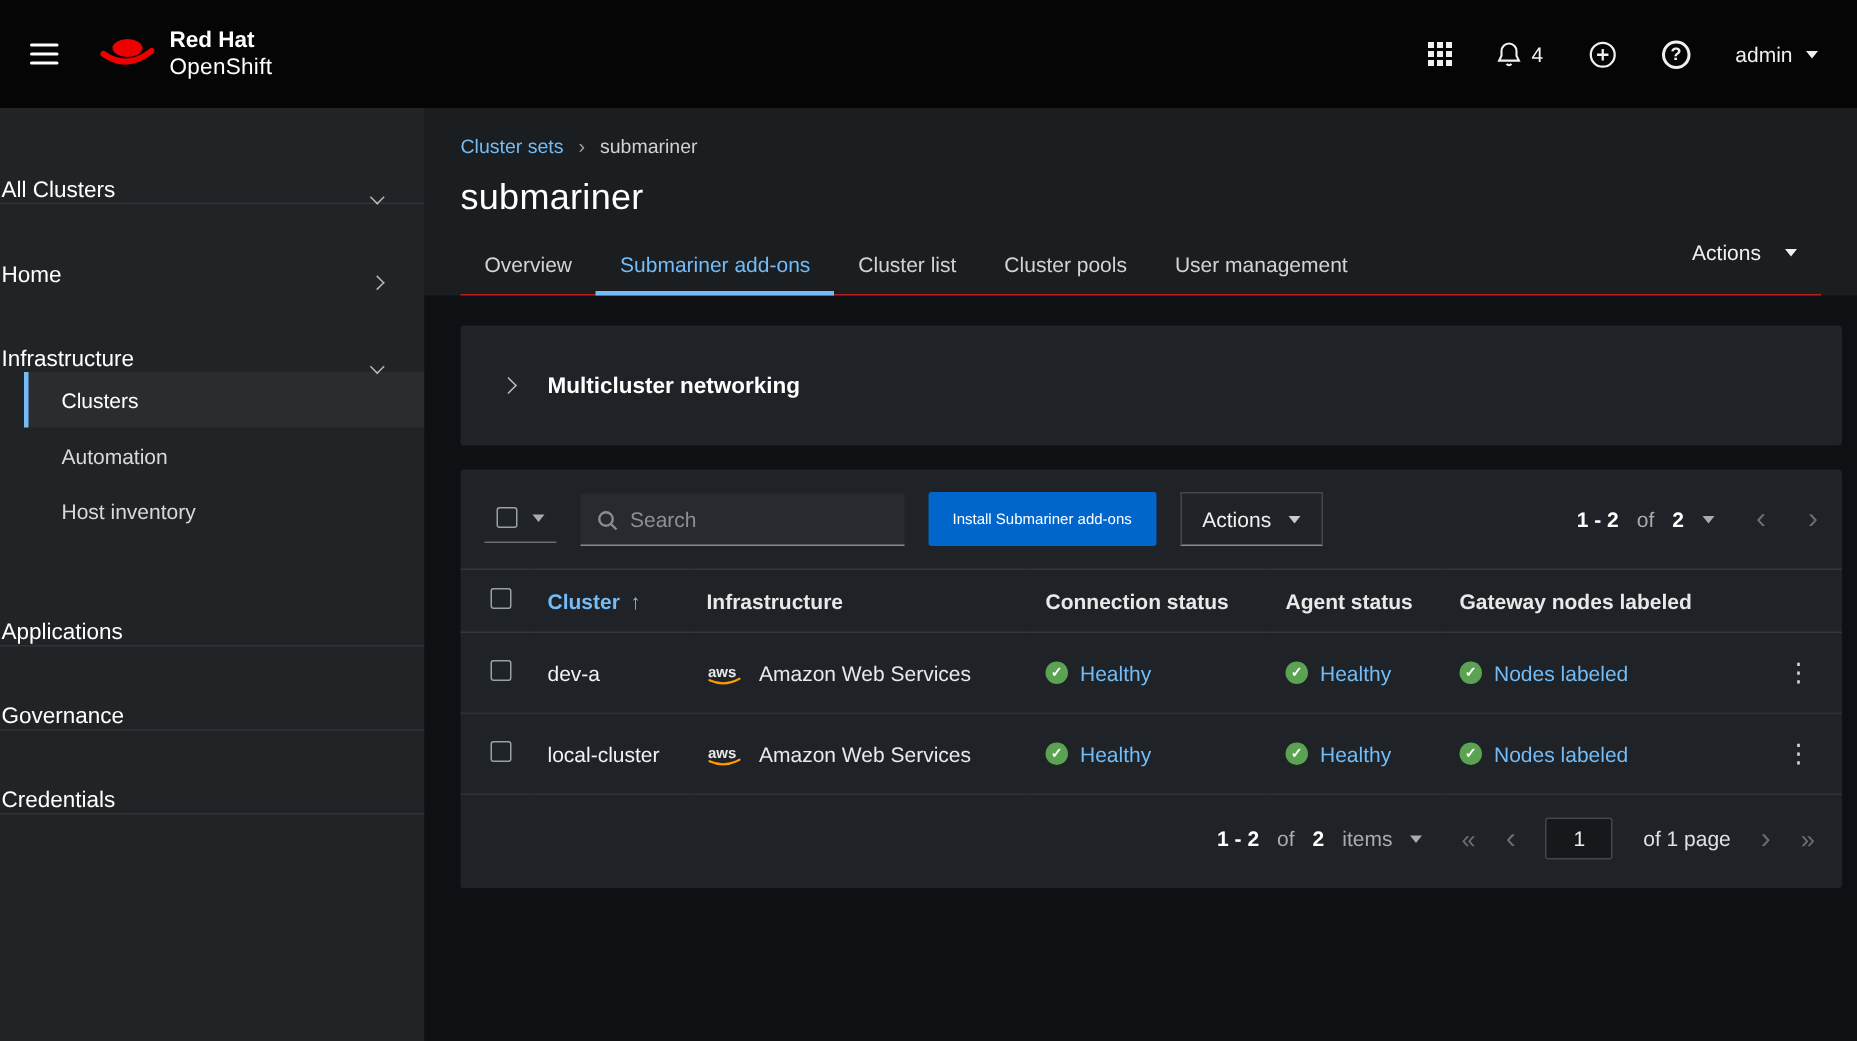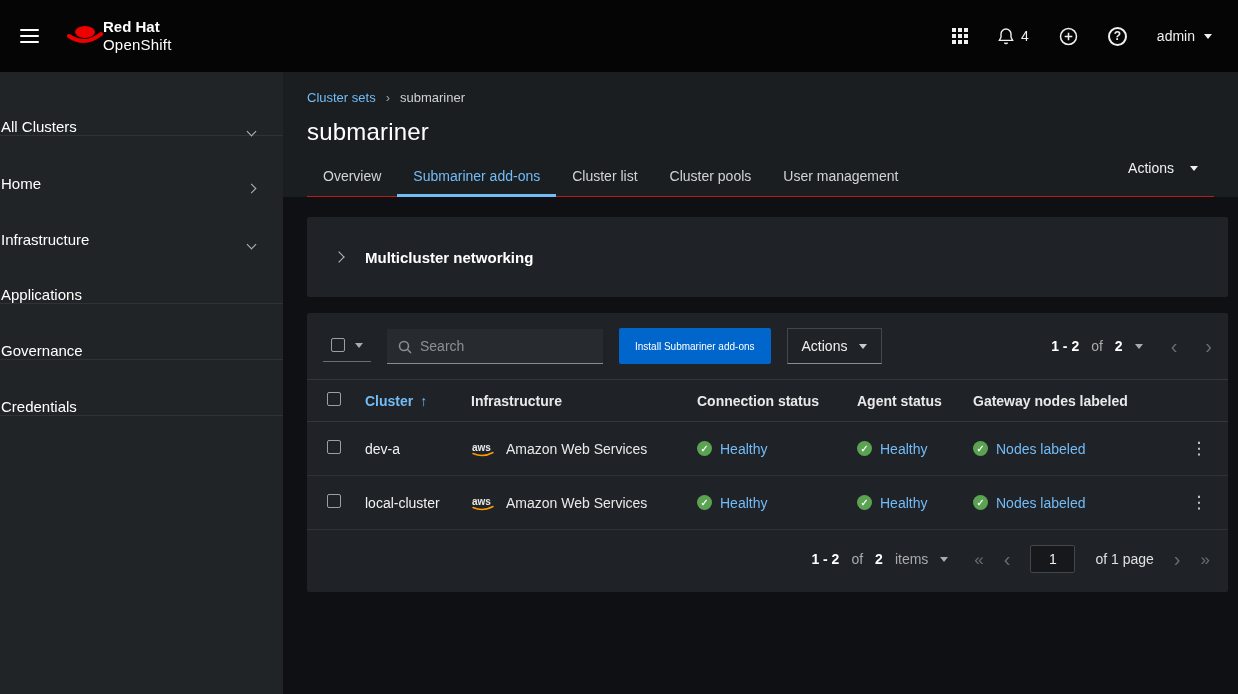--- a/index.html
+++ b/index.html
@@ -11,21 +11,21 @@
   body{
     width:1238px;height:694px;overflow:hidden;
     font-family:"Liberation Sans",sans-serif;font-size:14px;
     background:#0e1013;color:#e8e9e9;
   }
   
   .masthead{height:72px;background:#050505;display:flex;align-items:center;padding:0 26px 0 20px;}
   .icon-btn{background:none;border:none;padding:0;cursor:pointer;color:#f0f0f0;display:flex;align-items:center;}
   .hamburger i{display:block;width:19px;height:2px;background:#fff;border-radius:1px;}
   .hamburger i + i{margin-top:4px;}
-  .brand{display:flex;align-items:center;margin-left:26px;cursor:pointer;}
+  .brand{display:flex;align-items:center;gap:10px;margin-left:26px;cursor:pointer;}
   .brand-text{display:flex;flex-direction:column;line-height:1.2;color:#fff;}
   .brand-l1{font-weight:700;font-size:15px;}
   .brand-l2{font-weight:400;font-size:15px;letter-spacing:.2px;}
   .masthead-right{margin-left:auto;display:flex;align-items:center;gap:30px;}
   .notif{display:flex;align-items:center;gap:7px;color:#f0f0f0;cursor:pointer;}
   .notif-count{font-size:14px;color:#f0f0f0;}
   .help-circle{width:19px;height:19px;border:2px solid #f0f0f0;border-radius:50%;display:flex;align-items:center;justify-content:center;font-size:12px;font-weight:700;color:#f0f0f0;cursor:pointer;}
   .user-menu{display:flex;align-items:center;gap:9px;color:#f0f0f0;font-size:14px;cursor:pointer;}
   .caret{width:0;height:0;border-left:4px solid transparent;border-right:4px solid transparent;border-top:5px solid currentColor;display:inline-block;}
   .angle{display:inline-block;width:7px;height:7px;border-style:solid;border-width:0 1.8px 1.8px 0;border-color:currentColor;}
@@ -175,20 +175,31 @@
       <span>All Clusters</span>
       <span class="angle down"></span>
     </div>
     <div class="nav-item">
       <span>Home</span>
       <span class="angle right"></span>
     </div>
     <div class="nav-item">
       <span>Infrastructure</span>
       <span class="angle down"></span>
+    </div>
+    <div class="subnav">
+      <div class="subnav-item active">
+        <span>Clusters</span>
+      </div>
+      <div class="subnav-item">
+        <span>Automation</span>
+      </div>
+      <div class="subnav-item">
+        <span>Host inventory</span>
+      </div>
     </div>
     <div class="nav-item nav-sep">
       <span>Applications</span>
     </div>
     <div class="nav-item nav-sep">
       <span>Governance</span>
     </div>
     <div class="nav-item nav-sep">
       <span>Credentials</span>
     </div>

